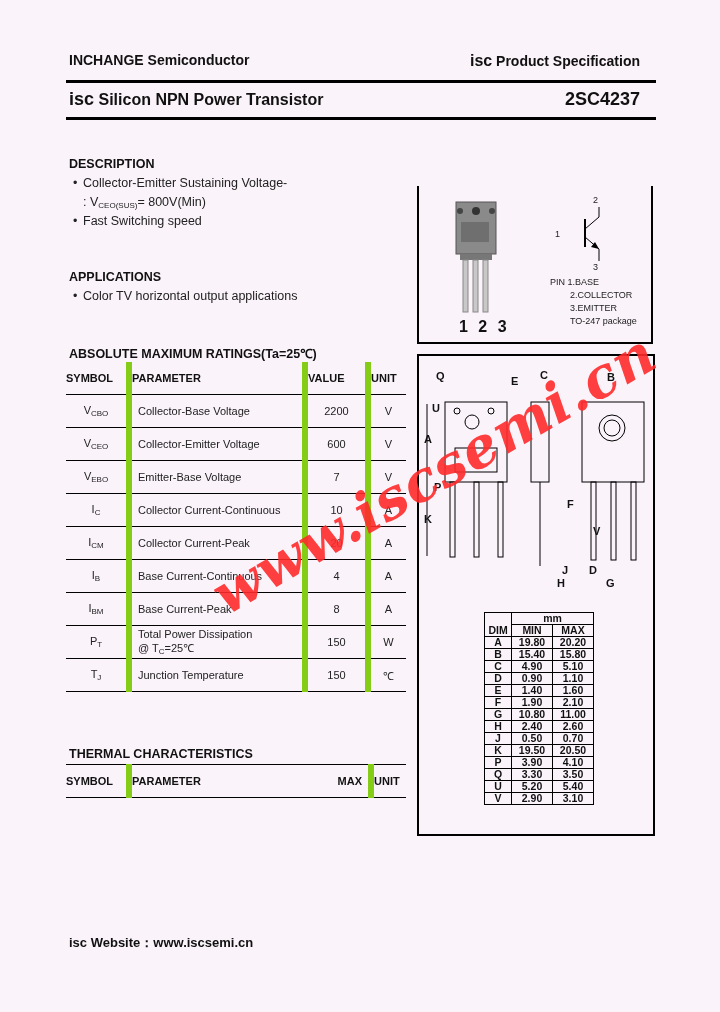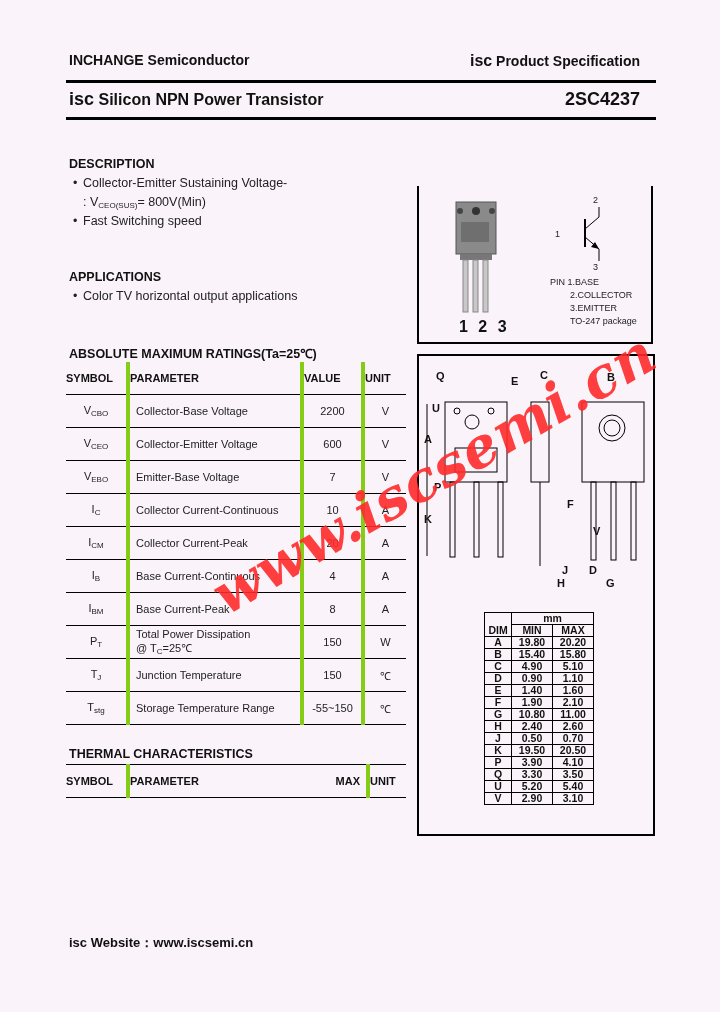--- a/index.html
+++ b/index.html
@@ -22,21 +22,21 @@
   sub { font-size: 8px; vertical-align: -2px; }
 
   table.rt { border-collapse: collapse; position: absolute; font-size: 11px; color: #222; }
   table.rt td, table.rt th { height: 32px; padding: 0; }
   table.rt th { font-weight: bold; font-size: 11px; text-align: left; color: #111; }
   table.rt tr { border-bottom: 1px solid #000; }
   table.rt tr.head { border-top: 0; }
   table.rt td.sym { text-align: center; width: 60px; }
   table.rt td.par { padding-left: 6px; }
   table.rt td.val, table.rt td.unit { text-align: center; }
-  .vl { border-left: 4px solid #84cc16; }
+  .vl { border-left: 6px solid #84cc16; }
 
   .box1 { left: 417px; top: 186px; width: 236px; height: 158px; border-left: 2px solid #000; border-right: 2px solid #000; border-bottom: 2px solid #000; box-sizing: border-box; }
   .box2 { left: 417px; top: 354px; width: 238px; height: 482px; border: 2px solid #000; box-sizing: border-box; }
 
   table.dim { position: absolute; left: 484px; top: 612px; border-collapse: collapse; font-size: 10.5px; font-weight: bold; }
   table.dim td { border: 1px solid #000; text-align: center; padding: 0 2px; height: 11px; line-height: 11px; }
   table.dim td.dl { width: 22px; }
   table.dim td.mn, table.dim td.mx { width: 36px; }
   .watermark { left: 180px; top: 440px; font-family: "DejaVu Serif", serif; font-style: italic; font-weight: bold; font-size: 56px; color: #ff2b2b; opacity: 0.9; transform: rotate(-30deg); transform-origin: left top; white-space: nowrap; letter-spacing: 1px; }
   .footer { left: 69px; top: 934px; font-size: 13px; font-weight: bold; }
@@ -167,26 +167,20 @@
           <div>Total Power Dissipation</div>
           <div><span>@ T</span><sub>C</sub><span>=25℃</span></div>
         </td>
         <td class="val vl">150</td>
         <td class="unit vl">W</td>
       </tr>
   <tr>
         <td class="sym"><span>T</span><sub>J</sub></td>
         <td class="par vl">Junction Temperature</td>
         <td class="val vl">150</td>
-        <td class="unit vl">℃</td>
-      </tr>
-  <tr>
-        <td class="sym"><span>T</span><sub>stg</sub></td>
-        <td class="par vl">Storage Temperature Range</td>
-        <td class="val vl">-55~150</td>
         <td class="unit vl">℃</td>
       </tr>
 </tbody>
   </table>
 
 <div class="abs sec-h" style="left:69px; top:747px;">THERMAL CHARACTERISTICS</div>
 <table class="rt" style="left:66px; top:764px; width:340px;">
   <tbody>
       <tr class="head" style="border-top:1px solid #000;">
     <th style="width:60px;">SYMBOL</th>

